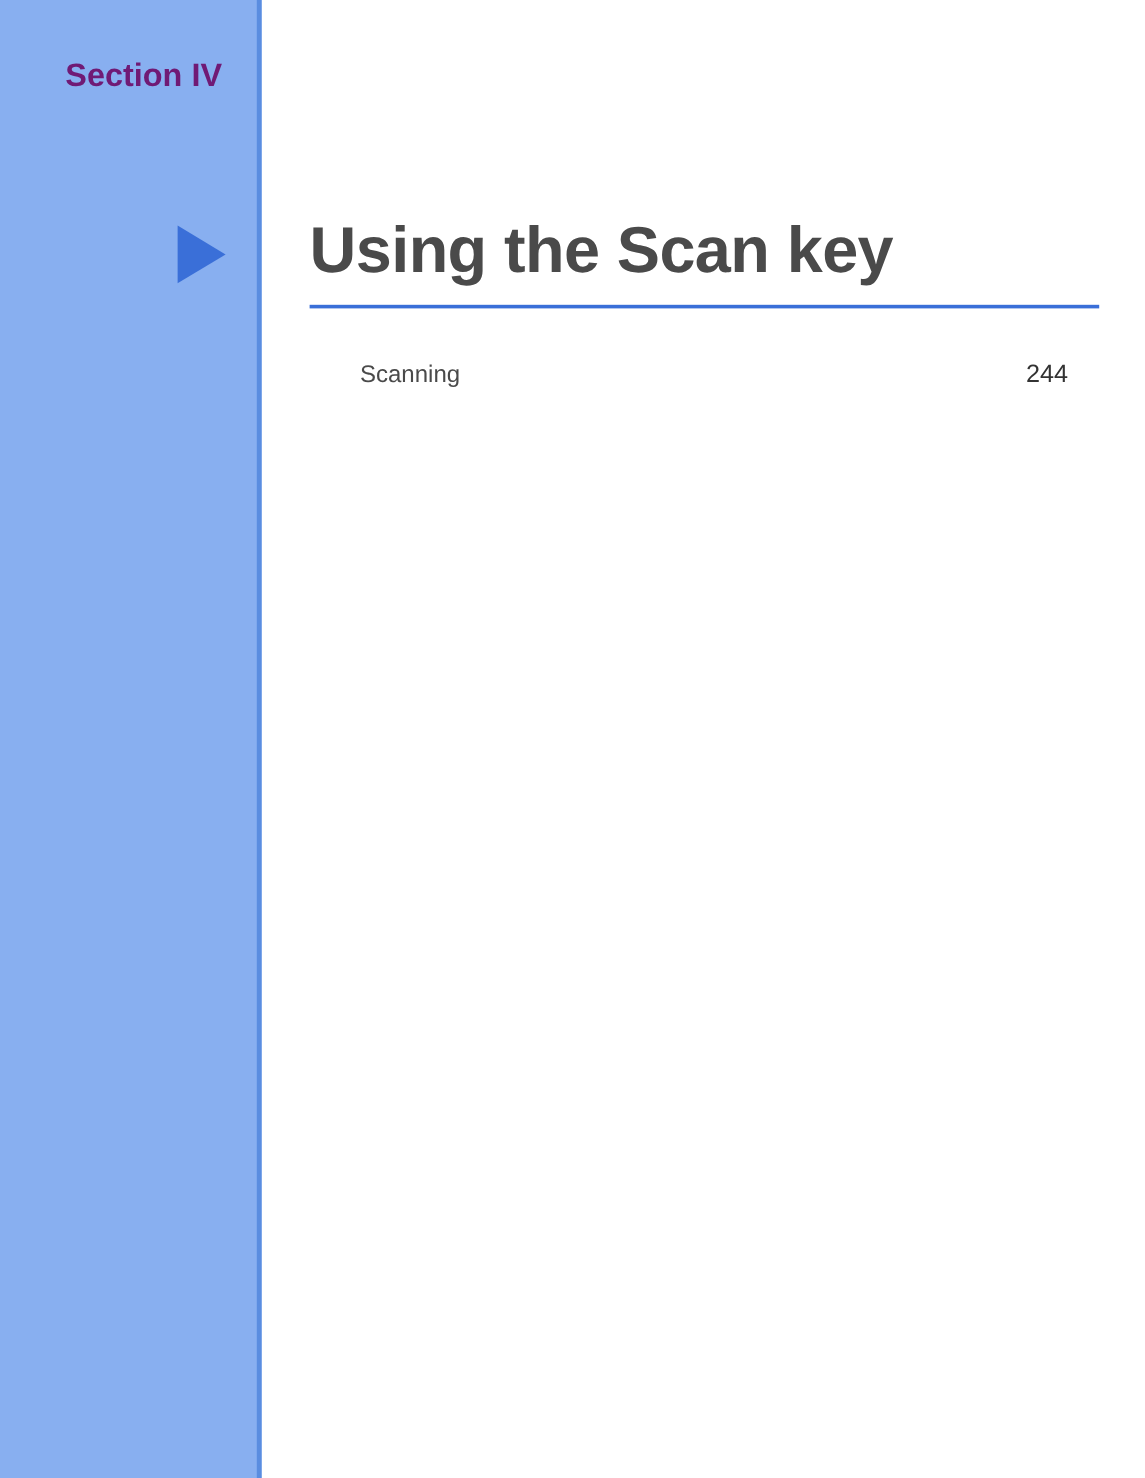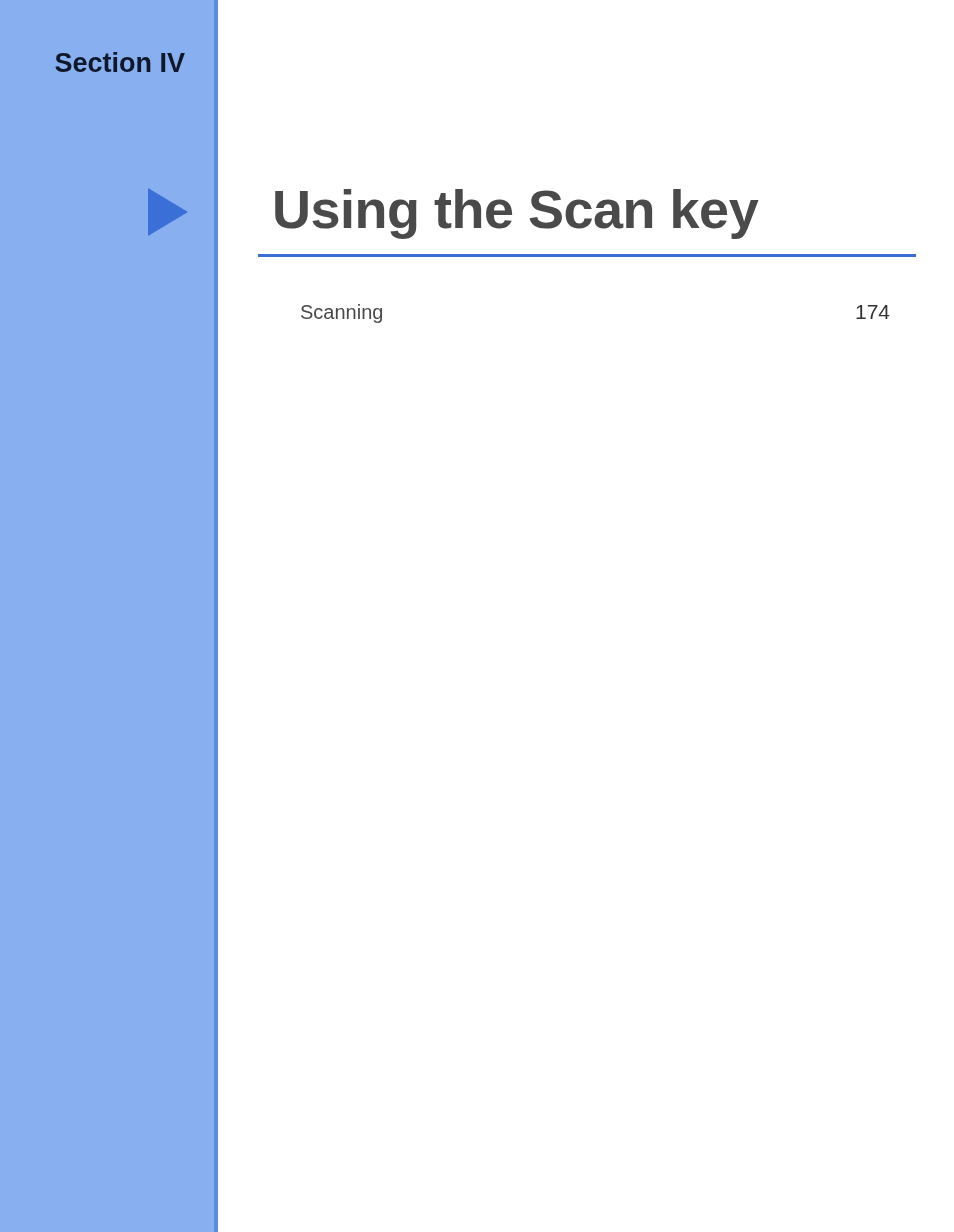--- a/index.html
+++ b/index.html
@@ -29,38 +29,38 @@
       width: 4px;
       height: 100%;
       background: #5a8de0;
     }
     .section-label {
       position: absolute;
       top: 48px;
       left: 0;
       width: 185px;
       text-align: right;
-      color: #0f172a;
+      color: #701a75;
       font-weight: bold;
       font-size: 27px;
     }
     .play-icon {
       position: absolute;
       top: 188px;
       left: 148px;
       width: 0;
       height: 0;
       border-top: 24px solid transparent;
       border-bottom: 24px solid transparent;
       border-left: 40px solid #3a6fd8;
     }
     .main-title {
       position: absolute;
       top: 178px;
-      left: 272px;
+      left: 258px;
       color: #4a4a4a;
       font-weight: bold;
       font-size: 54px;
       letter-spacing: -0.5px;
     }
     .title-underline {
       position: absolute;
       top: 254px;
       left: 258px;
       width: 658px;
@@ -94,14 +94,14 @@
   <div class="sidebar-divider"></div>
   <div class="section-label">Section IV</div>
   <div class="play-icon"></div>
 </div>
 
 <h1 class="main-title">Using the Scan key</h1>
 <div class="title-underline"></div>
 
 <div class="toc-row">
   <span class="toc-label">Scanning</span>
-  <span class="toc-page">174</span>
+  <span class="toc-page">244</span>
 </div>
 
 </body></html>

